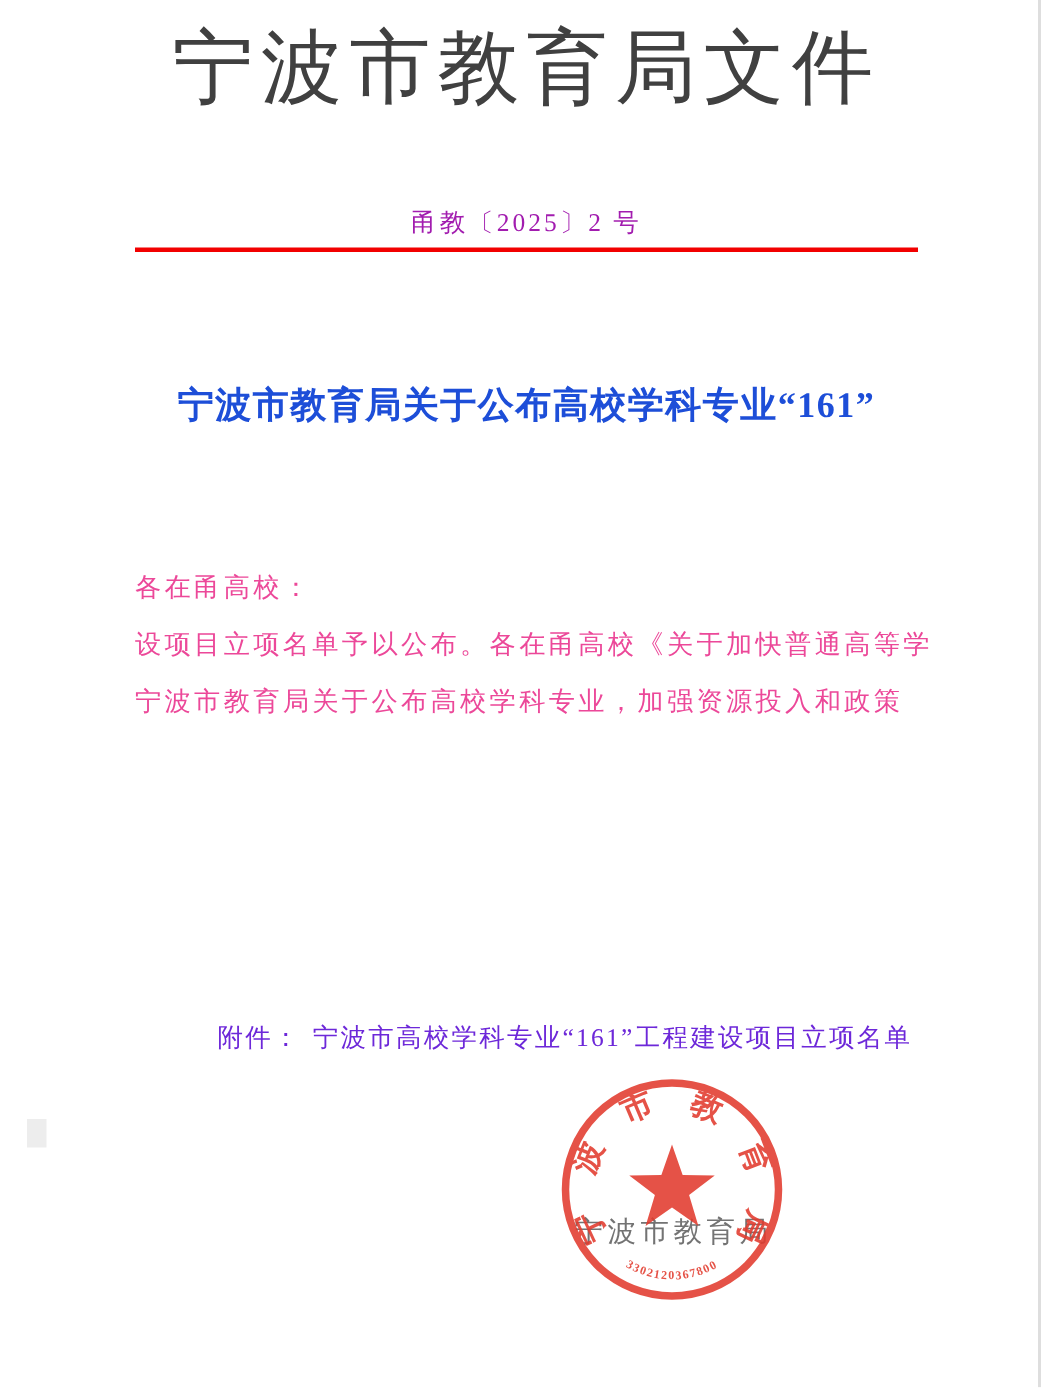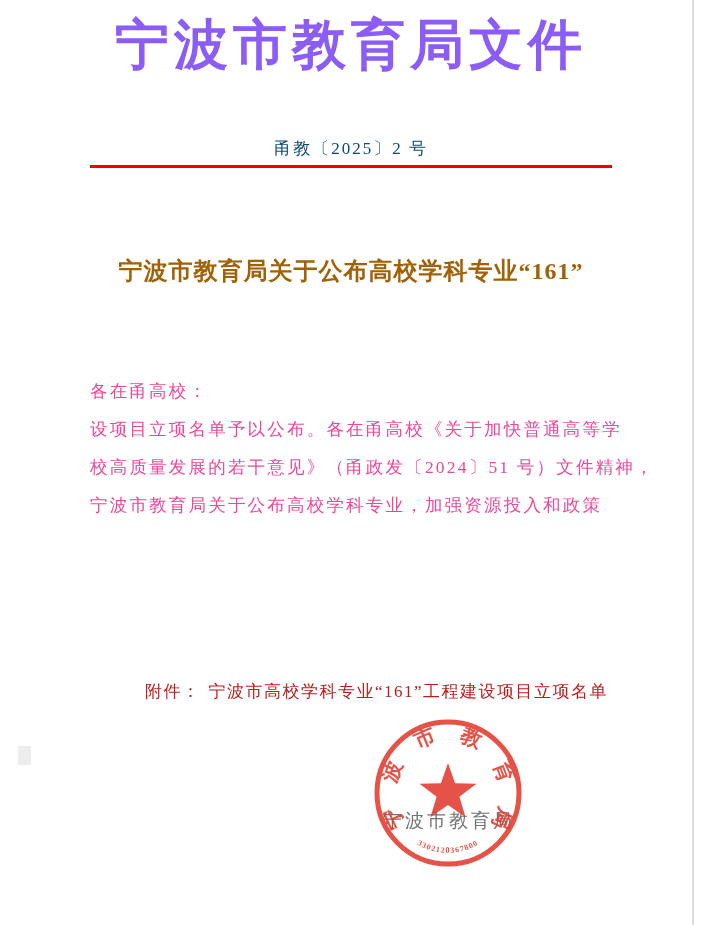--- a/index.html
+++ b/index.html
@@ -35,73 +35,73 @@
     background: #ededed;
   }
   .org-title {
     position: absolute;
     top: 12px;
     left: 0;
     width: 100%;
     text-align: center;
     font-size: 54px;
     line-height: 66px;
-    font-weight: bold;
+    font-weight: normal;
     letter-spacing: 5px;
-    color: #8b5cf6;
+    color: #404040;
   }
   .doc-number {
     position: absolute;
     top: 137px;
     left: 0;
     width: 100%;
     text-align: center;
     font-size: 17px;
     letter-spacing: 2px;
-    color: #0c4a6e;
+    color: #a21caf;
   }
   .red-line {
     position: absolute;
     top: 165px;
     left: 90px;
     width: 522px;
     height: 3px;
     background: #f20000;
   }
   .doc-title {
     position: absolute;
     top: 247px;
     left: 0;
     width: 100%;
     text-align: center;
     font-size: 24px;
     font-weight: bold;
     line-height: 49px;
     letter-spacing: 1px;
-    color: #a16207;
+    color: #1d4ed8;
   }
   .body-block {
     position: absolute;
     top: 372px;
     left: 90px;
     width: 524px;
     font-size: 17.5px;
     line-height: 38px;
     letter-spacing: 2.2px;
     color: #ec4899;
   }
   .body-line { white-space: nowrap; }
   .indent { text-indent: 2em; }
   .attachment {
     position: absolute;
     top: 680px;
     left: 145px;
     font-size: 17px;
     letter-spacing: 1.5px;
-    color: #b91c1c;
+    color: #6d28d9;
     white-space: nowrap;
   }
   .attachment .att-label { margin-right: 8px; }
   .sig-org {
     position: absolute;
     top: 808px;
     left: 363px;
     width: 172px;
     text-align: center;
     font-size: 19px;
@@ -148,21 +148,20 @@
 
   <div class="red-line"></div>
 
   <div class="doc-title">
     <div>宁波市教育局关于公布高校学科专业“161”</div>
   </div>
 
   <div class="body-block">
     <div class="body-line">各在甬高校：</div>
     <div class="body-line">设项目立项名单予以公布。各在甬高校《关于加快普通高等学</div>
-    <div class="body-line">校高质量发展的若干意见》（甬政发〔2024〕51 号）文件精神，</div>
     <div class="body-line">宁波市教育局关于公布高校学科专业，加强资源投入和政策</div>
   </div>
 
   <div class="attachment">
     <span class="att-label">附件：</span><span>宁波市高校学科专业“161”工程建设项目立项名单</span>
   </div>
 
   <div class="sig-org">宁波市教育局</div>
 
 

